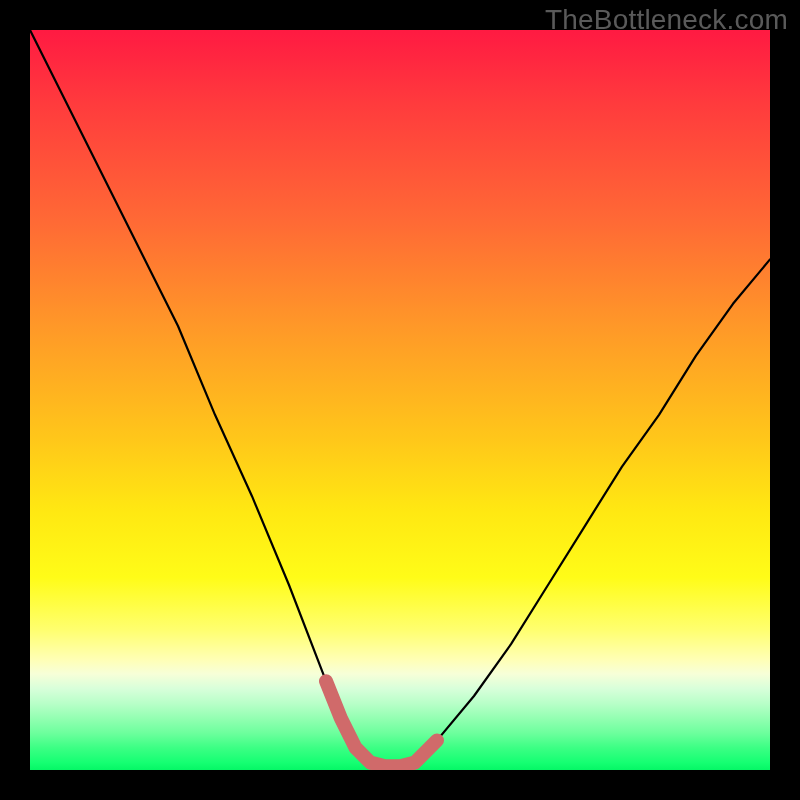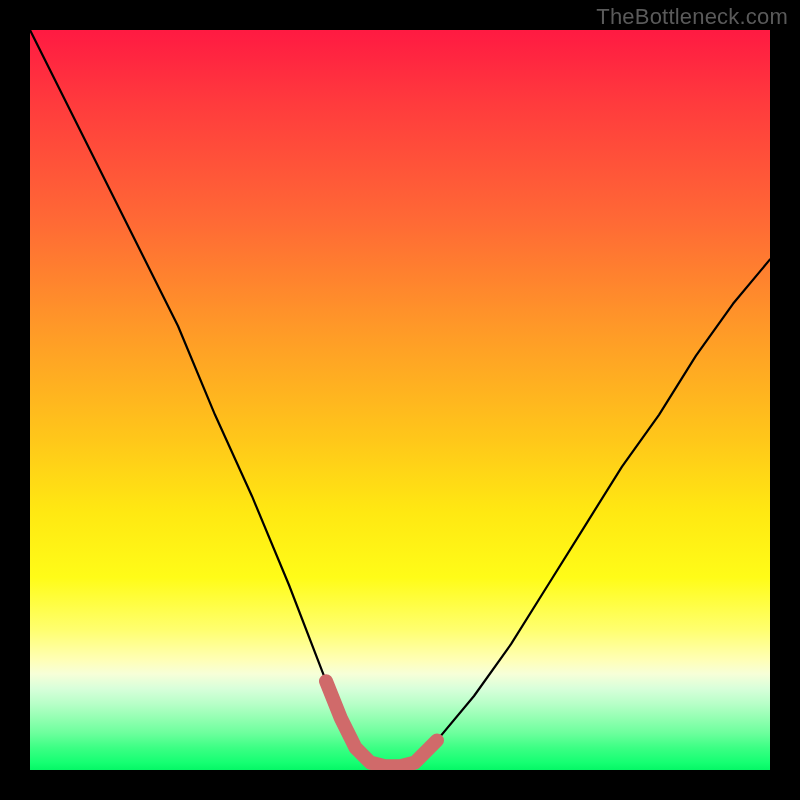--- a/index.html
+++ b/index.html
@@ -50,21 +50,21 @@
     top: 0;
     width: 740px;
     height: 740px;
     pointer-events: none;
   }
   .watermark {
     position: absolute;
     top: 4px;
     right: 12px;
     color: #5a5a5a;
-    font-size: 22px;
+    font-size: 28px;
     font-weight: 500;
     letter-spacing: 0.2px;
     user-select: none;
   }
 </style>
 </head>
 <body>
 
 <div class="frame">
 

